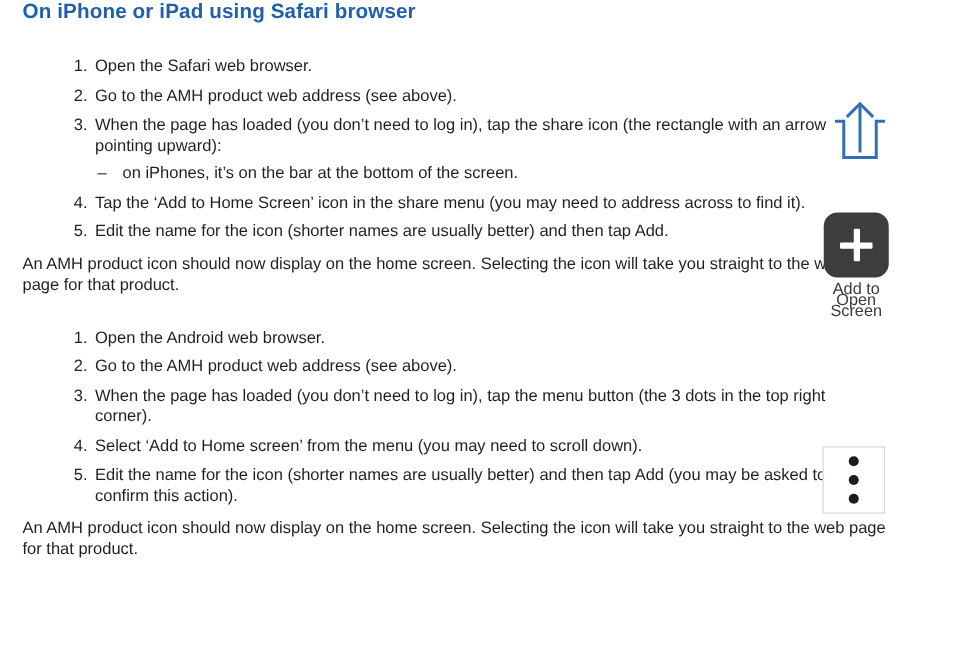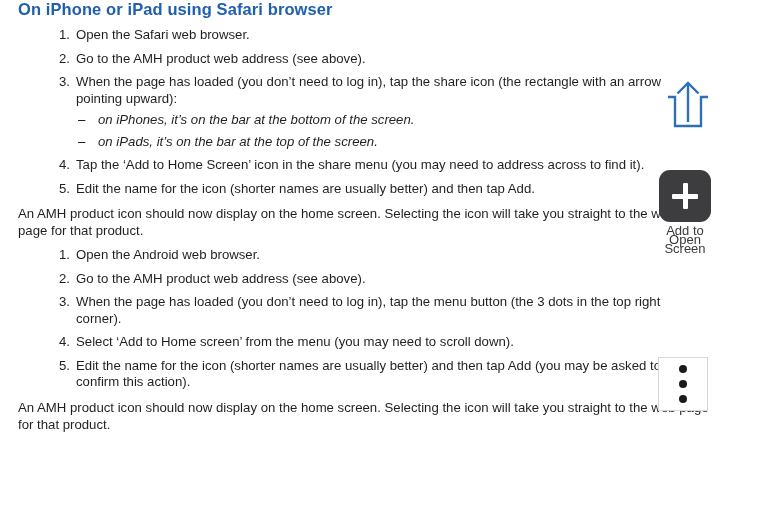--- a/index.html
+++ b/index.html
@@ -27,21 +27,21 @@
     font-weight: bold;
     color: #1f5fae;
     margin: 0;
     padding: 0;
     letter-spacing: 0.1px;
   }
   .sec1-head { padding-top: 6px; }
   .sec2-head { padding-top: 20px; }
 
   ol.steps {
-    margin: 8px 0 0 0;
+    margin: 26px 0 0 0;
     padding: 0 0 0 0;
     list-style: none;
     counter-reset: step;
   }
   ol.steps > li {
     position: relative;
     counter-increment: step;
     padding-left: 58px;
     margin-bottom: 7px;
     font-size: 13.2px;
@@ -61,21 +61,20 @@
     list-style: none;
     margin: 5px 0 0 0;
     padding: 0;
   }
   ul.substeps > li {
     position: relative;
     padding-left: 22px;
     margin-bottom: 5px;
     font-size: 13.2px;
     line-height: 16.5px;
-    font-style: italic;
   }
   ul.substeps > li::before {
     content: "\2013";
     position: absolute;
     left: 2px;
     top: 0;
   }
   p.note {
     margin: 8px 0 0 0;
     font-size: 13.2px;
@@ -166,23 +165,20 @@
     </li>
     <li>
       <span>Go to the AMH product web address (see above).</span>
     </li>
     <li>
       <span>When the page has loaded (you don’t need to log in), tap the share icon (the rectangle with an arrow pointing upward):</span>
       <ul class="substeps">
         <li>
           <span>on iPhones, it’s on the bar at the bottom of the screen.</span>
         </li>
-        <li>
-          <span>on iPads, it’s on the bar at the top of the screen.</span>
-        </li>
       </ul>
     </li>
     <li>
       <span>Tap the ‘Add to Home Screen’ icon in the share menu (you may need to address across to find it).</span>
     </li>
     <li>
       <span>Edit the name for the icon (shorter names are usually better) and then tap Add.</span>
     </li>
   </ol>
 

